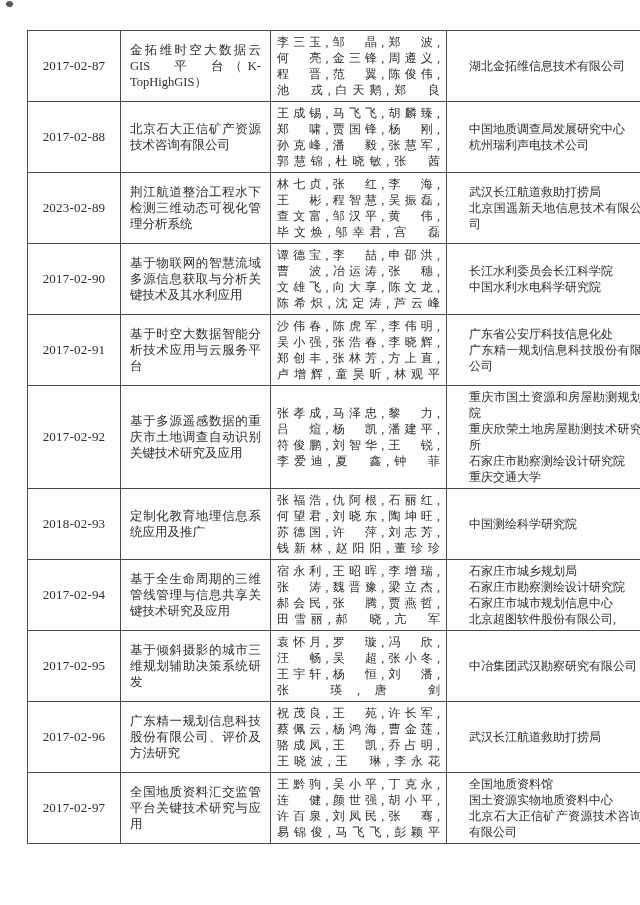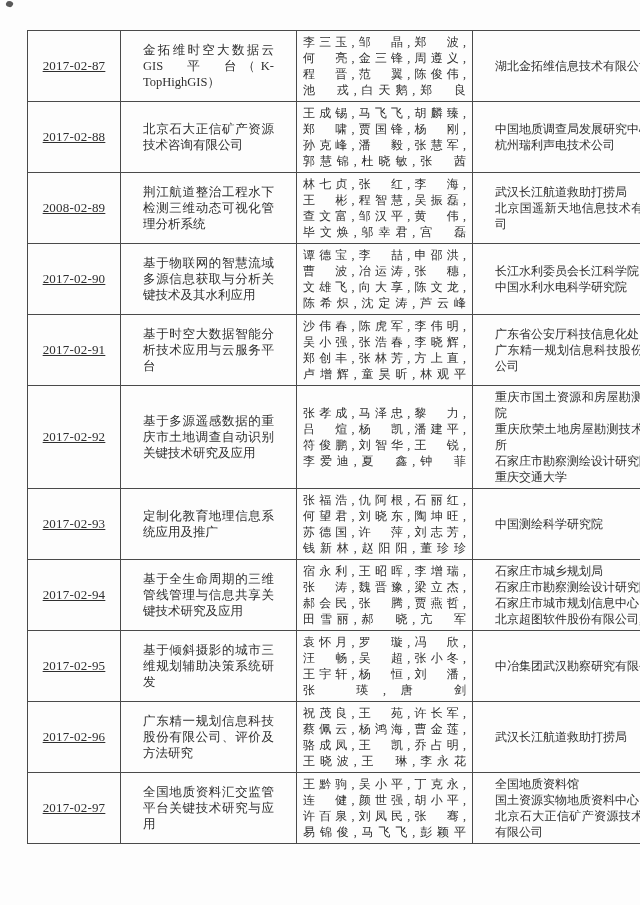--- a/index.html
+++ b/index.html
@@ -36,28 +36,27 @@
     border: 1px solid #4a4a4a;
     vertical-align: middle;
     overflow: hidden;
   }
   td.c-date {
     width: 84px;
     text-align: center;
     font-size: 13px;
     padding: 3px 4px;
     letter-spacing: 0.2px;
-    text-decoration: underline;
   }
   td.c-title {
     width: 131px;
     font-size: 12.5px;
     line-height: 16px;
     text-align: justify;
-    padding: 3px 22px;
+    padding: 3px 9px;
   }
   td.c-names {
     width: 163px;
     font-size: 12px;
     line-height: 16px;
     white-space: pre-line;
     text-align: justify;
     text-align-last: justify;
     padding: 3px 6px;
   }
@@ -91,21 +90,21 @@
         <td class="c-date">2017-02-88</td>
         <td class="c-title">北京石大正信矿产资源技术咨询有限公司</td>
         <td class="c-names">王成锡,马飞飞,胡麟臻,
 郑　啸,贾国锋,杨　刚,
 孙克峰,潘　毅,张慧军,
 郭慧锦,杜晓敏,张　茜</td>
         <td class="c-orgs">中国地质调查局发展研究中心
 杭州瑞利声电技术公司</td>
       </tr>
       <tr>
-        <td class="c-date">2008-02-89</td>
+        <td class="c-date">2023-02-89</td>
         <td class="c-title">荆江航道整治工程水下检测三维动态可视化管理分析系统</td>
         <td class="c-names">林七贞,张　红,李　海,
 王　彬,程智慧,吴振磊,
 查文富,邹汉平,黄　伟,
 毕文焕,邬幸君,宫　磊</td>
         <td class="c-orgs">武汉长江航道救助打捞局
 北京国遥新天地信息技术有限公司</td>
       </tr>
       <tr>
         <td class="c-date">2017-02-90</td>
@@ -133,21 +132,21 @@
         <td class="c-names">张孝成,马泽忠,黎　力,
 吕　煊,杨　凯,潘建平,
 符俊鹏,刘智华,王　锐,
 李爱迪,夏　鑫,钟　菲</td>
         <td class="c-orgs">重庆市国土资源和房屋勘测规划院
 重庆欣荣土地房屋勘测技术研究所
 石家庄市勘察测绘设计研究院
 重庆交通大学</td>
       </tr>
       <tr>
-        <td class="c-date">2017-02-93</td>
+        <td class="c-date">2018-02-93</td>
         <td class="c-title">定制化教育地理信息系统应用及推广</td>
         <td class="c-names">张福浩,仇阿根,石丽红,
 何望君,刘晓东,陶坤旺,
 苏德国,许　萍,刘志芳,
 钱新林,赵阳阳,董珍珍</td>
         <td class="c-orgs">中国测绘科学研究院</td>
       </tr>
       <tr>
         <td class="c-date">2017-02-94</td>
         <td class="c-title">基于全生命周期的三维管线管理与信息共享关键技术研究及应用</td>

